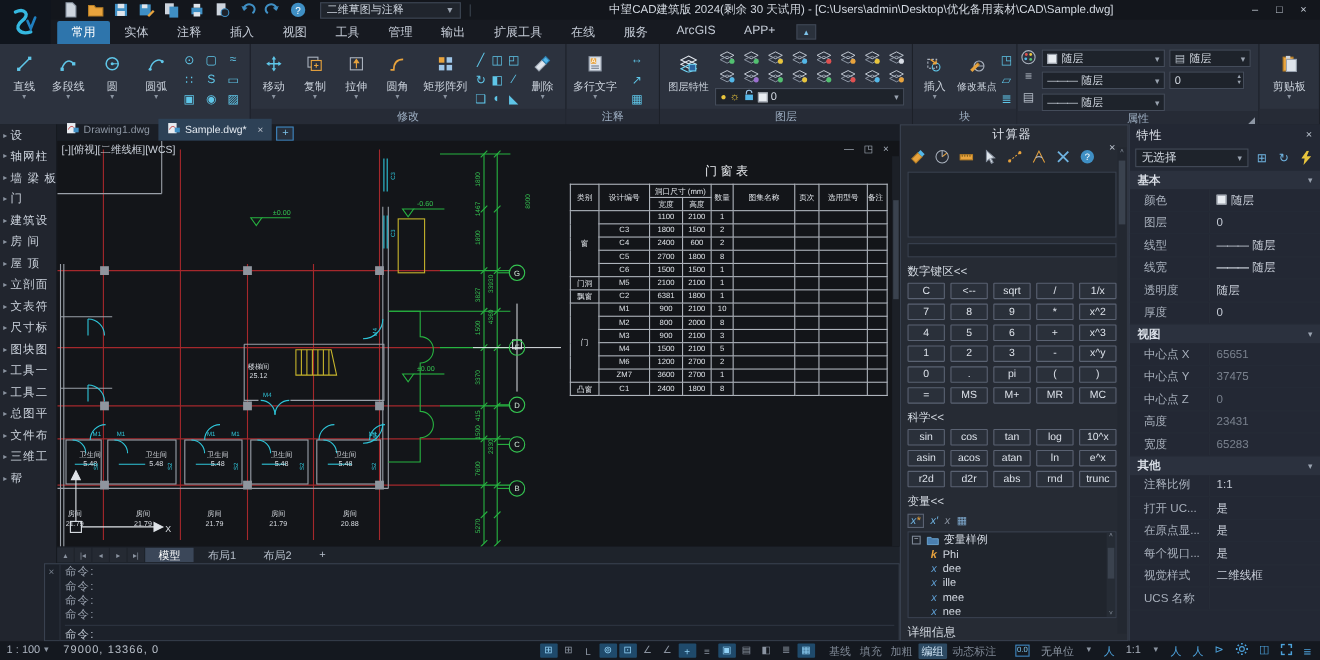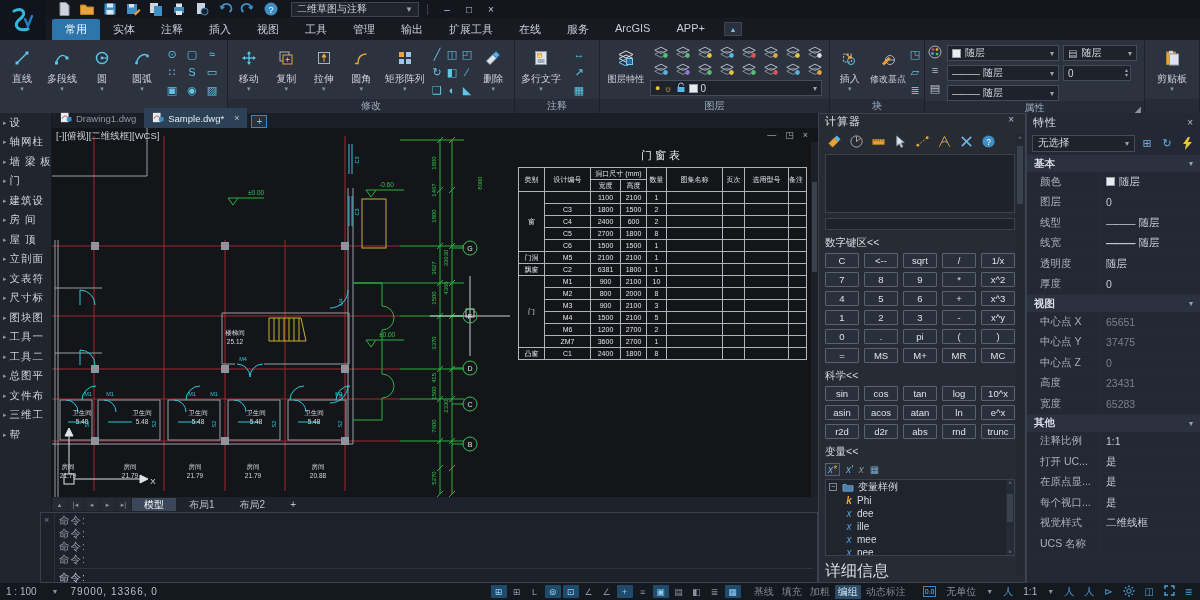--- a/index.html
+++ b/index.html
@@ -89,21 +89,21 @@
   .ltab.active{background:#3b4759;color:#fff;}
   .cmd{position:absolute;left:40px;top:512px;width:778px;height:71px;background:#1c212a;border:1px solid #39414f;
        display:flex;}
   .cmd-gutter{width:14px;border-right:1px solid #2a313c;color:#78818e;font-size:9px;padding:2px 0 0 3px;}
   .cmd-body{flex:1;display:flex;flex-direction:column;padding:1px 4px;}
   .cmd-line{height:13px;line-height:13px;font-size:10.5px;color:#969eab;letter-spacing:1px;}
   .cmd-prompt{border-top:1px solid #2e3541;margin-top:2px;padding-top:2px;color:#b9c1cc;}
   
   .calc{position:absolute;left:818px;top:113px;width:208px;height:470px;background:#262b34;
         border:1px solid #3a4250;display:flex;flex-direction:column;padding:0 10px 0 6px;}
-  .calc-title{height:18px;display:flex;align-items:flex-start;font-size:11px;color:#dde2ea;letter-spacing:1px;}
+  .calc-title{height:18px;display:flex;align-items:center;font-size:11px;color:#dde2ea;letter-spacing:1px;flex-direction:column;}
   .calc-title .x{margin-left:auto;color:#b9c1cc;font-size:10px;}
   .calc-tools{height:23px;display:flex;align-items:center;gap:3px;}
   .ct-btn{width:19px;height:19px;display:flex;align-items:center;justify-content:center;}
   .calc-display{height:64px;background:#1e232b;border:1px solid #3a4250;margin-top:2px;}
   .calc-input{height:13px;background:#1e232b;border:1px solid #3a4250;margin-top:5px;}
   .sec-label{font-size:10.5px;color:#d4dae2;margin:6px 0 3px 0;}
   .keys{display:grid;grid-template-columns:repeat(5,1fr);gap:4px 5px;}
   .key{height:15px;background:#2a303a;border:1px solid #5a6272;color:#dde2ea;font-size:9.5px;
        display:flex;align-items:center;justify-content:center;border-radius:1px;cursor:default;}
   .var-tools{display:flex;align-items:center;gap:6px;height:16px;margin-bottom:2px;}
@@ -115,21 +115,21 @@
   .vrow .typ-k{color:#e8a33d;font-weight:bold;font-style:italic;width:8px;text-align:center;}
   .vrow .typ-x{color:#5f9fd4;font-style:italic;width:8px;text-align:center;}
   .vrow .minus{width:8px;height:8px;border:1px solid #7c8694;color:#c3cad4;font-size:7px;line-height:6px;
                text-align:center;margin-right:1px;}
   .vtree-scroll{position:absolute;right:0;top:0;bottom:0;width:8px;background:#262c35;}
   .vtree-scroll i{position:absolute;left:1px;width:6px;height:28px;top:14px;background:#3a424e;}
   .vtree-scroll .a{position:absolute;left:0;width:8px;text-align:center;font-size:6px;color:#8b94a1;font-style:normal;}
   .calc-scroll{position:absolute;right:1px;top:20px;bottom:6px;width:8px;background:#232831;}
   .calc-scroll .thumb{position:absolute;left:1px;top:12px;width:6px;height:58px;background:#3a424e;}
   .calc-scroll .a{position:absolute;left:0;width:8px;text-align:center;font-size:6px;color:#8b94a1;}
-  .detail-label{font-size:16px;color:#d4dae2;margin-top:5px;}
+  .detail-label{font-size:11px;color:#d4dae2;margin-top:5px;}
   
   .props{position:absolute;left:1026px;top:113px;width:174px;height:470px;background:#232834;
          border-left:1px solid #3a4250;display:flex;flex-direction:column;}
   .props-title{height:18px;display:flex;align-items:center;padding:0 6px;font-size:11px;color:#dde2ea;letter-spacing:1px;}
   .props-title .x{margin-left:auto;color:#b9c1cc;font-size:10px;}
   .props-sel{height:24px;display:flex;align-items:center;gap:4px;padding:0 5px;}
   .sel-dd{flex:1;height:17px;background:#1e232b;border:1px solid #444c5a;display:flex;align-items:center;
           padding:0 5px;font-size:10.5px;color:#d3d9e2;}
   .sel-dd .dda{margin-left:auto;color:#9aa3b0;font-size:8px;}
   .sel-ic{width:16px;height:15px;display:flex;align-items:center;justify-content:center;color:#6fb3e0;font-size:11px;}
@@ -138,21 +138,21 @@
   .psec .dda{margin-left:auto;color:#9aa3b0;font-size:8px;font-weight:normal;}
   .prow{height:20.5px;display:flex;align-items:center;border-bottom:1px solid #262c37;font-size:10.5px;}
   .prow .pl{width:72px;padding-left:13px;color:#a8b0bc;white-space:nowrap;overflow:hidden;}
   .prow .pv{flex:1;padding-left:6px;color:#c6ccd6;border-left:1px solid #262c37;height:100%;
             display:flex;align-items:center;gap:4px;white-space:nowrap;overflow:hidden;}
   .prow.muted .pv{color:#79818d;}
   .lng{letter-spacing:-1px;color:inherit;}
   
   .status{position:absolute;left:0;top:583px;width:1200px;height:17px;background:#14181f;
           display:flex;align-items:center;padding:0 6px;gap:4px;font-size:10px;color:#aeb6c2;}
-  .st-scale{display:flex;align-items:center;gap:15px;}
+  .st-scale{display:flex;align-items:center;gap:2px;}
   .st-scale .dda{font-size:7px;color:#8b94a1;}
   .st-coords{margin-left:8px;color:#b9c0ca;letter-spacing:1px;}
   .st-icons{display:flex;gap:2px;margin-left:auto;}
   .sic{width:16px;height:13px;display:flex;align-items:center;justify-content:center;font-size:9px;
        color:#8b94a1;border-radius:1px;}
   .sic.on{background:#1f4a6b;color:#8fd0f5;}
   .st-txt{display:flex;gap:2px;margin-left:6px;}
   .stt{padding:0 3px;color:#7e8794;}
   .stt.on{background:#2d4a63;color:#cfe4f5;border-radius:1px;}
   .st-right{display:flex;align-items:center;gap:10px;margin-left:10px;margin-right:2px;}
@@ -234,20 +234,21 @@
             <circle cx="8" cy="8" r="6.5" fill="#3f8fc4"></circle>
             <text x="8" y="11.5" font-size="9" fill="#fff" text-anchor="middle">?</text>
           </svg>
         </span>
       </div>
     <div class="ws-dd">
       <span>二维草图与注释</span>
       <span class="dd">▼</span>
     </div>
     <div class="tb-sep"></div>
+    <div class="tb-title">中望CAD建筑版 2024(剩余 30 天试用) - [C:\Users\admin\Desktop\优化备用素材\CAD\Sample.dwg]</div>
     <div class="winctl">
       <span>–</span>
       <span>□</span>
       <span>×</span>
     </div>
   </div>
 
   <div class="menubar">
     <div style="display:flex" id="menuTabs">
         <div class="mtab active">常用</div>

